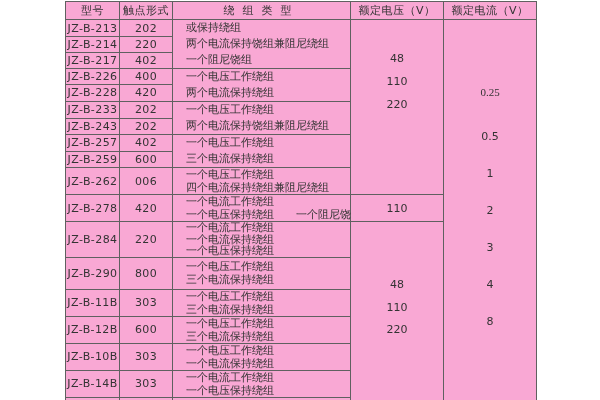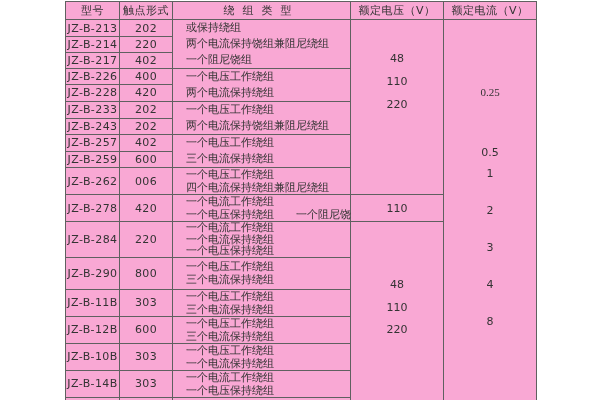--- a/index.html
+++ b/index.html
@@ -33,21 +33,21 @@
   td.vcell,td.ccell{position:relative;vertical-align:middle;text-align:center;margin-left:26px;}
   .pv{
     position:absolute;left:0;right:0;text-align:center;
     transform:translateY(-50%);
   }
   
   .vA-0{top:38px;} .vA-1{top:61px;} .vA-2{top:84px;}
   
   .vC-0{top:62px;} .vC-1{top:85px;} .vC-2{top:107px;}
   
-  .c-0{top:72px;font-family:Liberation Serif, serif;} .c-1{top:132px;} .c-2{top:153px;} .c-3{top:190px;}
+  .c-0{top:72px;font-family:Liberation Serif, serif;} .c-1{top:116px;} .c-2{top:153px;} .c-3{top:190px;}
   .c-4{top:227px;} .c-5{top:264px;} .c-6{top:301px;}
 </style>
 </head>
 <body>
 
 <div class="sheet">
   <table class="spec">
     <colgroup>
       <col style="width:54px">
         <col style="width:53px">

